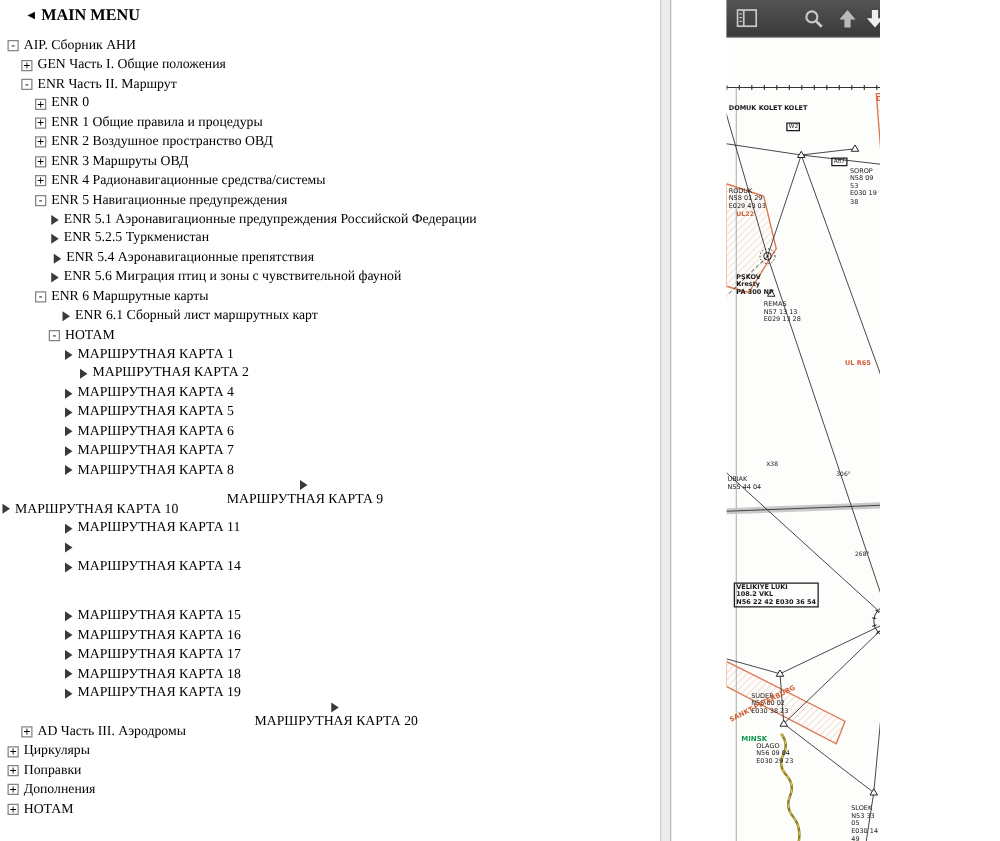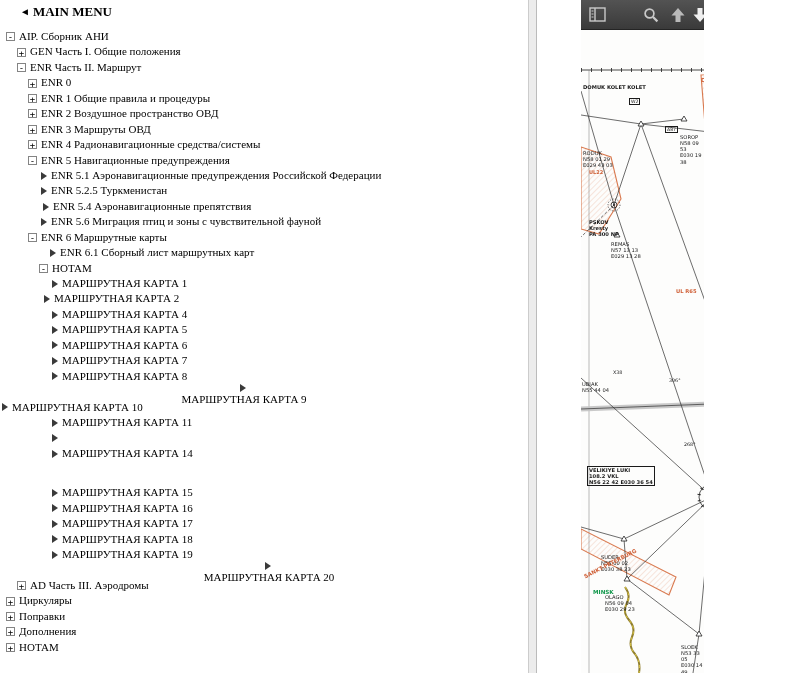--- a/index.html
+++ b/index.html
@@ -106,21 +106,21 @@
           <span class="lbl">ENR 6.1 Сборный лист маршрутных карт</span>
         </div>
         <div class="tree-row" style="padding-left: 39px;">
           <span class="tbox">-</span>
           <span class="lbl">НОТАМ</span>
         </div>
         <div class="tree-row" style="padding-left: 50px;">
           <span class="tri"></span>
           <span class="lbl">МАРШРУТНАЯ КАРТА 1</span>
         </div>
-        <div class="tree-row" style="padding-left: 42px;">
+        <div class="tree-row" style="padding-left: 62px;">
           <span class="tri"></span>
           <span class="lbl">МАРШРУТНАЯ КАРТА 2</span>
         </div>
         <div class="tree-row" style="padding-left: 50px;">
           <span class="tri"></span>
           <span class="lbl">МАРШРУТНАЯ КАРТА 4</span>
         </div>
         <div class="tree-row" style="padding-left: 50px;">
           <span class="tri"></span>
           <span class="lbl">МАРШРУТНАЯ КАРТА 5</span>

